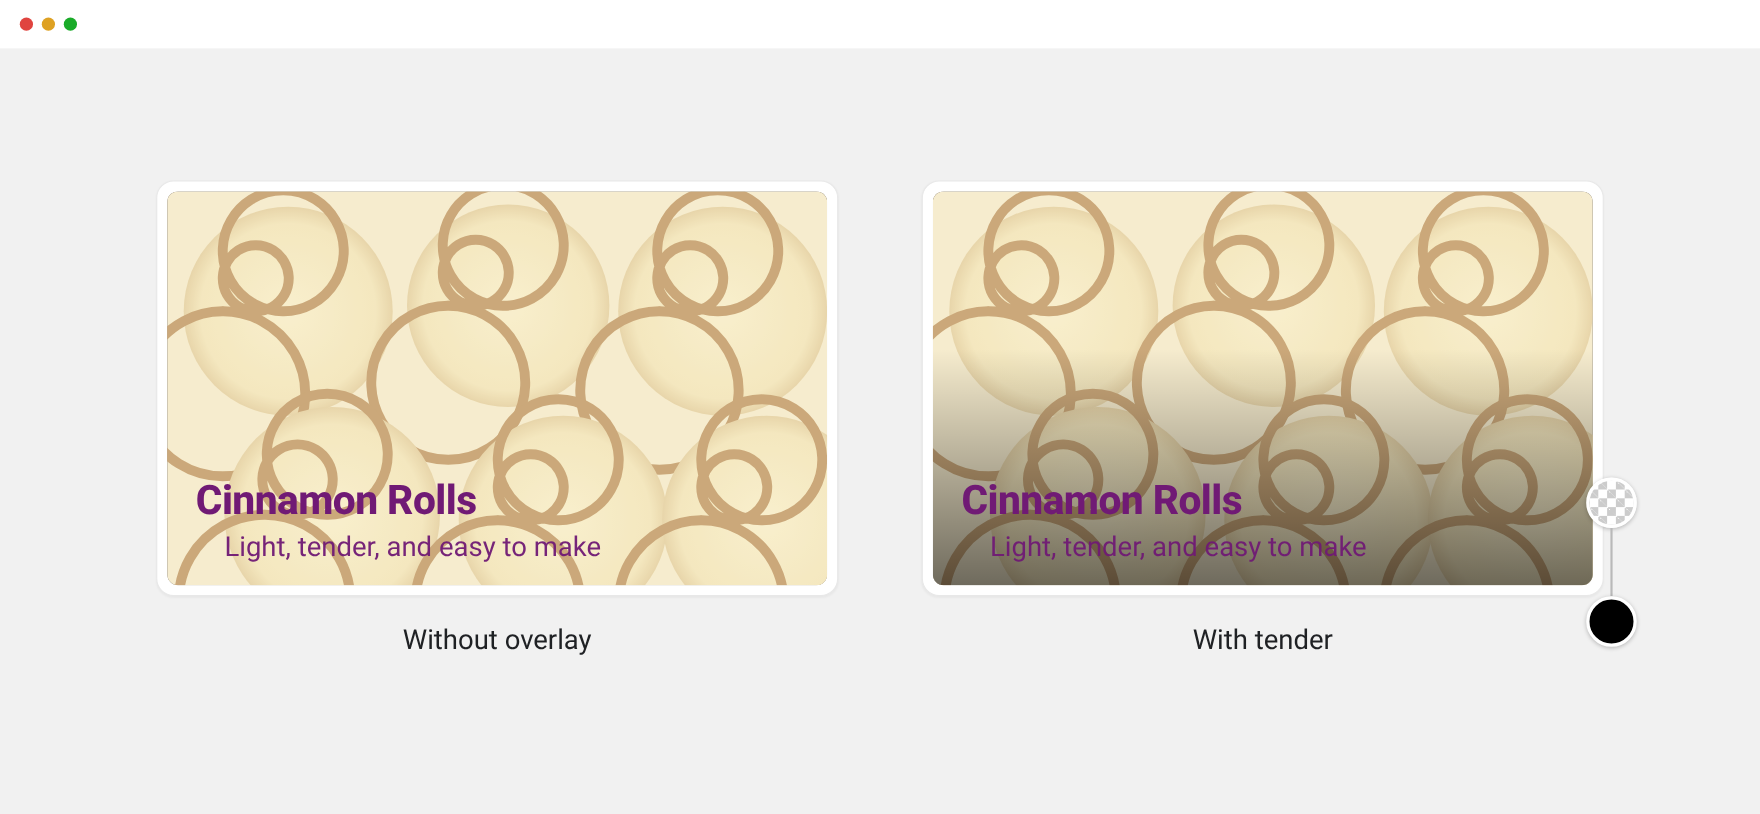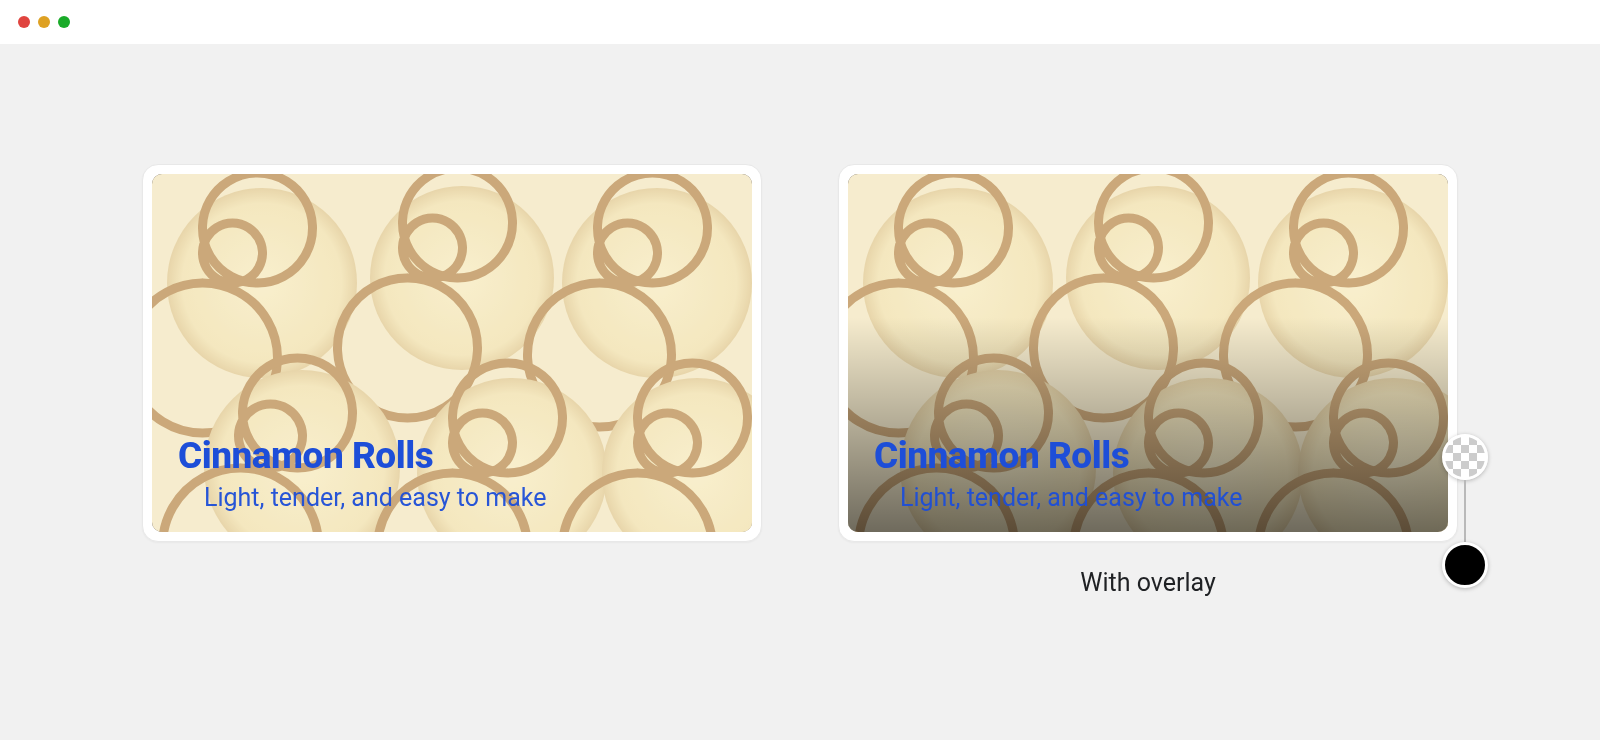--- a/index.html
+++ b/index.html
@@ -57,21 +57,21 @@
     .card-inner {
       position: relative;
       width: 100%;
       height: 100%;
       border-radius: 10px;
       overflow: hidden;
       display: flex;
       flex-direction: column;
       justify-content: flex-end;
       padding: 22px 26px 20px;
-      color: #1d4ed8;
+      color: #701a75;
     }
     .card-inner svg.food-illustration {
       position: absolute;
       inset: 0;
       width: 100%;
       height: 100%;
     }
     .overlay-gradient {
       position: absolute;
       inset: 0;
@@ -178,20 +178,21 @@
             </g>
           </g>
           <rect width="600" height="360" fill="rgba(255,248,220,0.28)"></rect>
         </svg>
         <div class="text-block">
           <div class="card-title">Cinnamon Rolls</div>
           <div class="card-subtitle">Light, tender, and easy to make</div>
         </div>
       </div>
     </div>
+    <div class="caption">Without overlay</div>
   </div>
 
   <div class="col">
     <div class="card">
       <div class="card-inner">
         <svg class="food-illustration" viewBox="0 0 600 360" preserveAspectRatio="xMidYMid slice">
           <defs>
             <radialGradient id="rollGradB" cx="50%" cy="50%" r="60%">
               <stop offset="0%" stop-color="#f6ecc8"></stop>
               <stop offset="70%" stop-color="#f0e1b4"></stop>
@@ -228,21 +229,21 @@
           </g>
           <rect width="600" height="360" fill="rgba(255,248,220,0.28)"></rect>
         </svg>
         <div class="overlay-gradient"></div>
         <div class="text-block">
           <div class="card-title">Cinnamon Rolls</div>
           <div class="card-subtitle">Light, tender, and easy to make</div>
         </div>
       </div>
     </div>
-    <div class="caption">With overlay</div>
+    <div class="caption">With tender</div>
   </div>
 
   <div class="gradient-control">
     <div class="stop transparent" title="transparent"></div>
     <div class="track"></div>
     <div class="stop" title="#000000"></div>
   </div>
 
 </div>
 

